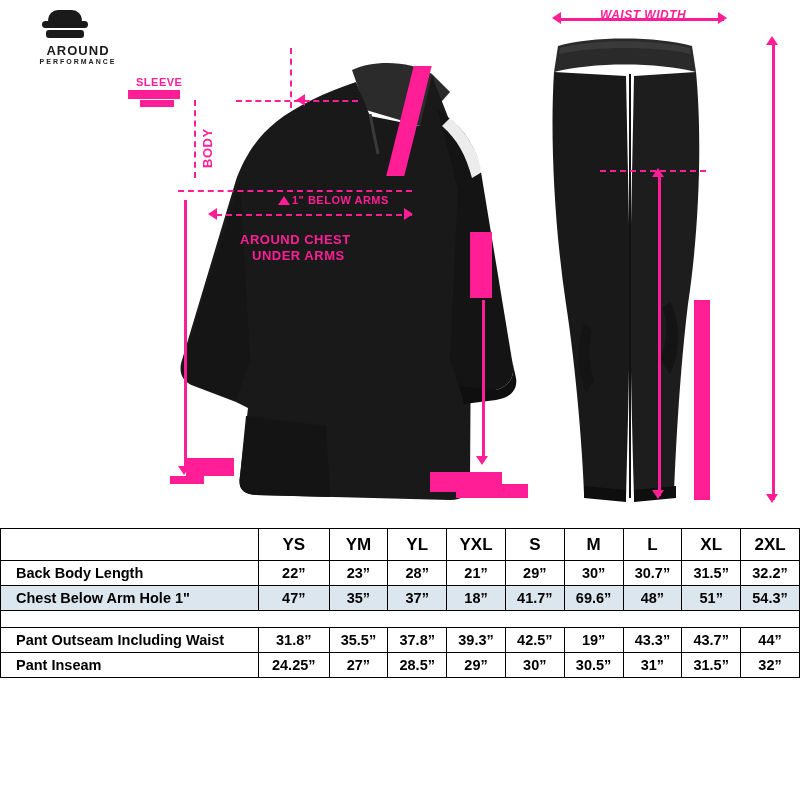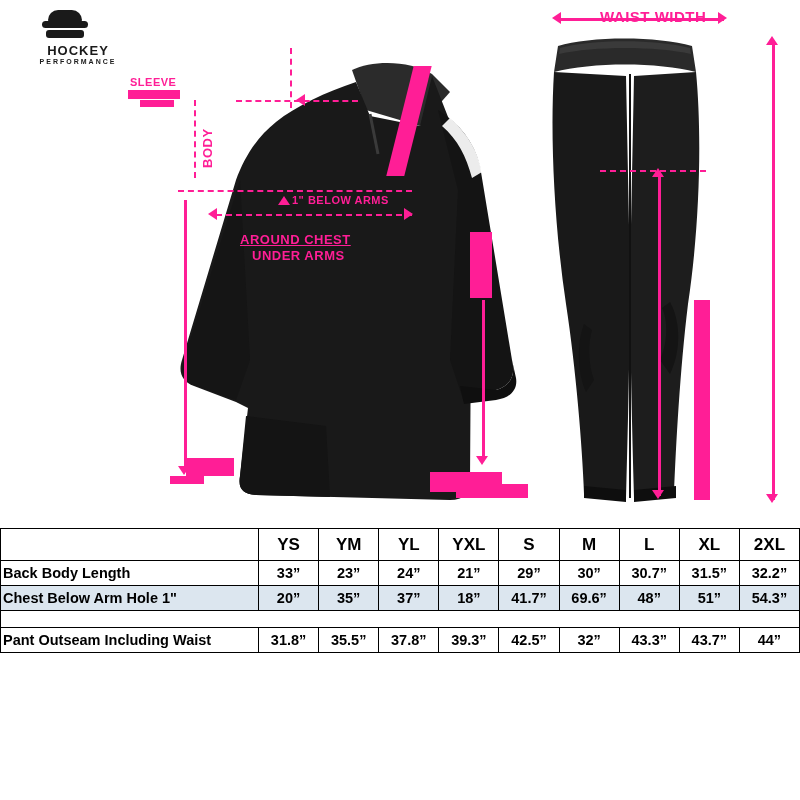--- a/index.html
+++ b/index.html
@@ -130,41 +130,41 @@
     border: 1px solid #000000;
     font-size: 14.5px;
     font-weight: bold;
     color: #000000;
     text-align: center;
     height: 25px;
     padding: 0 2px;
   }
   #size-table th.rowhead, #size-table td.rowhead {
     text-align: left;
-    padding-left: 2px;
+    padding-left: 15px;
     width: 258px;
   }
   #size-table .headrow td { height: 32px; font-size: 17px; margin-left: 12px; }
   #size-table .shade td { background: #dce6ef; }
   #size-table .spacer td { height: 17px; background: #ffffff; border-left: 1px solid #000; border-right: 1px solid #000; }
 </style>
 </head>
 <body>
 
 <div id="page">
 
   <div id="illustration">
 
     <div id="logo">
       <div class="mark">
         <div class="cap"></div>
         <div class="brim"></div>
         <div class="base"></div>
       </div>
-      <div class="wordmark">HOCKEY</div>
+      <div class="wordmark">AROUND</div>
       <div class="subword">PERFORMANCE</div>
     </div>
 
     <svg class="garment" style="left:120px; top:30px;" width="400" height="480" viewBox="0 0 400 480">
 
       <path d="M232 40 C252 30 290 30 312 44 L330 62 L300 96 L246 80 Z" fill="#2b2b2b"></path>
 
       <path d="M236 52
                C206 62 176 76 156 92
                C136 108 124 128 116 150
@@ -193,39 +193,39 @@
 
       <path d="M120 150 L64 330 C60 344 64 352 76 356 L116 370 L130 330 Z" fill="#151515"></path>
 
       <path d="M250 84 L258 124" stroke="#3a3a3a" stroke-width="3" fill="none"></path>
 
       <path d="M126 386 L120 446 C118 458 122 464 136 465 L210 467 L206 396 Z" fill="#141414"></path>
 
       <path d="M340 356 L376 360 C390 356 396 346 392 330 L396 348 C398 360 390 368 376 370 L344 374 Z" fill="#0f0f0f"></path>
     </svg>
 
-    <div class="label-pink" style="left:130px; top:76px; font-size:11px;">SLEEVE</div>
+    <div class="label-pink" style="left:136px; top:76px; font-size:11px;">SLEEVE</div>
     <div class="pinkbar" style="left:128px; top:90px; width:52px; height:9px;"></div>
     <div class="pinkbar" style="left:140px; top:100px; width:34px; height:7px;"></div>
 
     <div class="dash-h" style="left:236px; top:100px; width:122px;"></div>
     <div class="arrow left" style="left:296px; top:94px;"></div>
 
     <div class="dash-v" style="left:290px; top:48px; height:60px;"></div>
     <div class="label-pink vert-text" style="left:200px; top:168px; font-size:13px;">BODY</div>
     <div class="dash-v" style="left:194px; top:100px; height:78px;"></div>
 
     <div class="dash-h" style="left:178px; top:190px; width:234px;"></div>
     <div class="label-pink" style="left:292px; top:194px; font-size:11px;">1" BELOW ARMS</div>
     <div class="arrow up" style="left:278px; top:196px;"></div>
     <div class="dash-h" style="left:216px; top:214px; width:196px;"></div>
     <div class="arrow left" style="left:208px; top:208px;"></div>
     <div class="arrow right" style="left:404px; top:208px;"></div>
 
-    <div class="label-pink" style="left:240px; top:232px; font-size:13px;text-decoration:underline;">AROUND CHEST</div>
+    <div class="label-pink" style="left:240px; top:232px; font-size:13px;">AROUND CHEST</div>
     <div class="label-pink" style="left:252px; top:248px; font-size:13px;">UNDER ARMS</div>
 
     <div class="solid-v" style="left:184px; top:200px; height:272px;"></div>
     <div class="arrow down" style="left:178px; top:466px;"></div>
     <div class="pinkbar" style="left:170px; top:476px; width:34px; height:8px;"></div>
     <div class="pinkbar" style="left:186px; top:458px; width:48px; height:18px;"></div>
 
     <div class="pinkbar" style="left:470px; top:232px; width:22px; height:66px;"></div>
     <div class="solid-v" style="left:482px; top:300px; height:160px;"></div>
     <div class="arrow down" style="left:476px; top:456px;"></div>
@@ -251,21 +251,21 @@
       <path d="M140 278 C152 300 150 330 140 350 L130 336 C138 318 138 296 132 284 Z" fill="#141414"></path>
       <path d="M54 300 C46 322 48 350 56 368 L64 356 C58 340 58 318 62 306 Z" fill="#141414"></path>
 
       <path d="M54 462 L96 466 L96 478 L54 474 Z" fill="#0e0e0e"></path>
       <path d="M104 466 L146 462 L146 474 L104 478 Z" fill="#0e0e0e"></path>
     </svg>
 
     <div class="solid-h" style="left:560px; top:18px; width:164px;"></div>
     <div class="arrow left" style="left:552px; top:12px;"></div>
     <div class="arrow right" style="left:718px; top:12px;"></div>
-    <div class="label-pink" style="left:600px; top:8px; font-size:15px;">WAIST WIDTH</div>
+    <div class="label-pink" style="left:600px; top:8px; font-size:12px;font-style:italic;">WAIST WIDTH</div>
 
     <div class="dash-h" style="left:600px; top:170px; width:106px;"></div>
     <div class="solid-v" style="left:658px; top:176px; height:320px;"></div>
     <div class="arrow up" style="left:652px; top:168px;"></div>
     <div class="arrow down" style="left:652px; top:490px;"></div>
 
     <div class="solid-v" style="left:772px; top:44px; height:456px;"></div>
     <div class="arrow up" style="left:766px; top:36px;"></div>
     <div class="arrow down" style="left:766px; top:494px;"></div>
     <div class="pinkbar" style="left:694px; top:300px; width:16px; height:200px;"></div>
@@ -280,53 +280,65 @@
           <td>YL</td>
           <td>YXL</td>
           <td>S</td>
           <td>M</td>
           <td>L</td>
           <td>XL</td>
           <td>2XL</td>
         </tr>
         <tr>
           <td class="rowhead">Back Body Length</td>
-          <td>33”</td>
+          <td>22”</td>
           <td>23”</td>
-          <td>24”</td>
+          <td>28”</td>
           <td>21”</td>
           <td>29”</td>
           <td>30”</td>
           <td>30.7”</td>
           <td>31.5”</td>
           <td>32.2”</td>
         </tr>
         <tr class="shade">
           <td class="rowhead">Chest Below Arm Hole 1"</td>
-          <td>20”</td>
+          <td>47”</td>
           <td>35”</td>
           <td>37”</td>
           <td>18”</td>
           <td>41.7”</td>
           <td>69.6”</td>
           <td>48”</td>
           <td>51”</td>
           <td>54.3”</td>
         </tr>
         <tr class="spacer">
           <td colspan="10"></td>
         </tr>
         <tr>
           <td class="rowhead">Pant Outseam Including Waist</td>
           <td>31.8”</td>
           <td>35.5”</td>
           <td>37.8”</td>
           <td>39.3”</td>
           <td>42.5”</td>
-          <td>32”</td>
+          <td>19”</td>
           <td>43.3”</td>
           <td>43.7”</td>
           <td>44”</td>
         </tr>
+        <tr>
+          <td class="rowhead">Pant Inseam</td>
+          <td>24.25”</td>
+          <td>27”</td>
+          <td>28.5”</td>
+          <td>29”</td>
+          <td>30”</td>
+          <td>30.5”</td>
+          <td>31”</td>
+          <td>31.5”</td>
+          <td>32”</td>
+        </tr>
       </tbody>
   </table>
 
 </div>
 
 </body></html>

